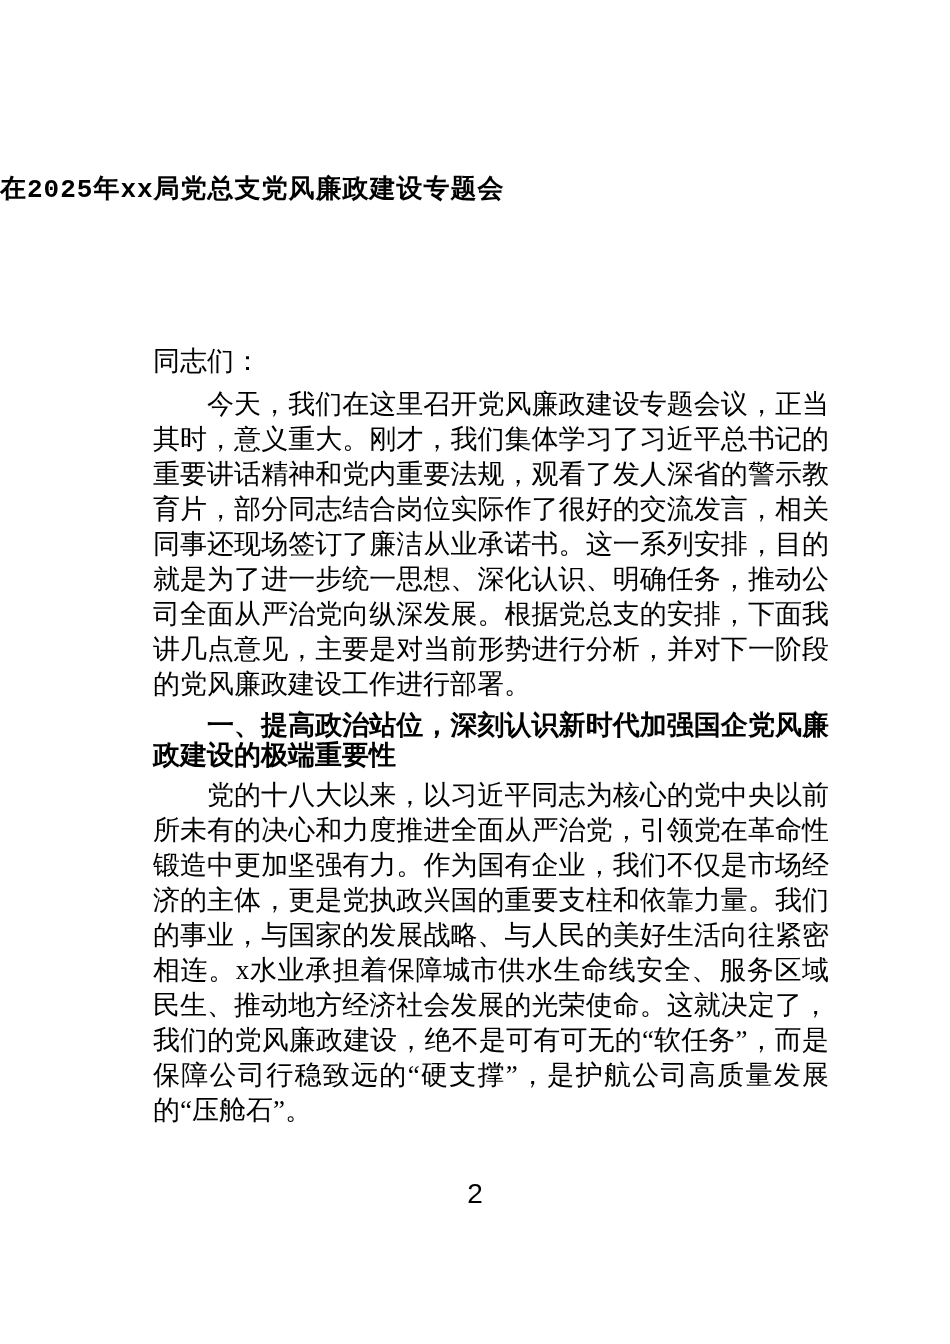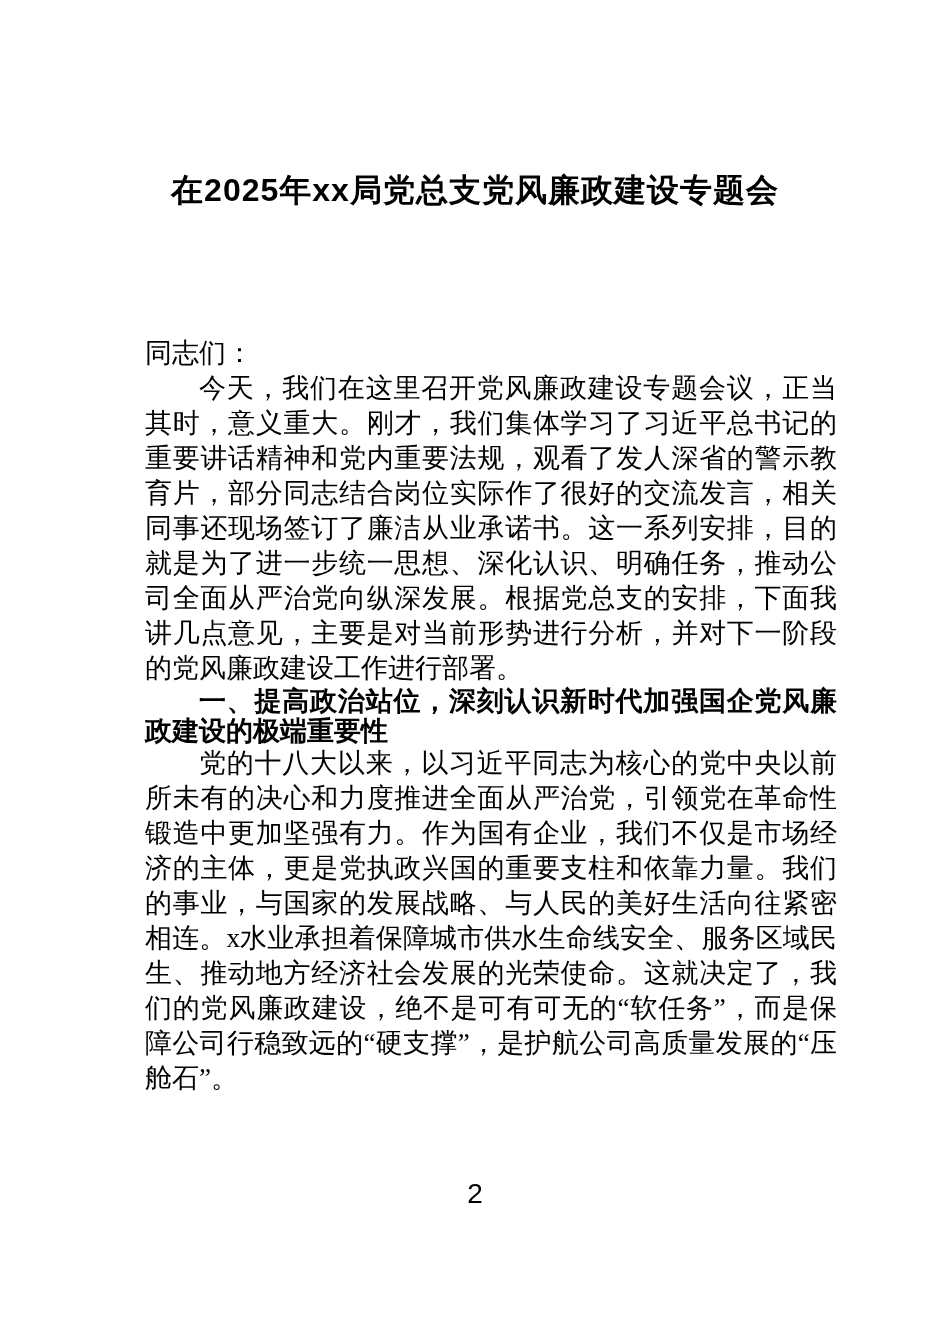--- a/index.html
+++ b/index.html
@@ -13,39 +13,39 @@
     height: 1344px;
     background: #ffffff;
     color: #000000;
     overflow: hidden;
   }
   .doc-title {
     position: absolute;
     top: 156px;
     left: 0;
     width: 100%;
-    text-align: center;
-    font-family: Liberation Sans, sans-serif;
+    text-align: left;
+    font-family: Liberation Mono, monospace;
     font-weight: 700;
-    font-size: 32px;
+    font-size: 26px;
     line-height: 68px;
     letter-spacing: 1px;
   }
   .doc-body {
     position: absolute;
     top: 336px;
     left: 145px;
     width: 692px;
     font-family: "Liberation Serif", serif;
     font-size: 27px;
     line-height: 35px;
     text-align: justify;
   }
   .doc-body p, .doc-body h2 {
-    margin: 0;
+    margin: 8px;
     padding: 0;
   }
   .salutation {
     text-indent: 0;
   }
   .para {
     text-indent: 2em;
   }
   .heading {
     font-family: "Liberation Sans", sans-serif;

